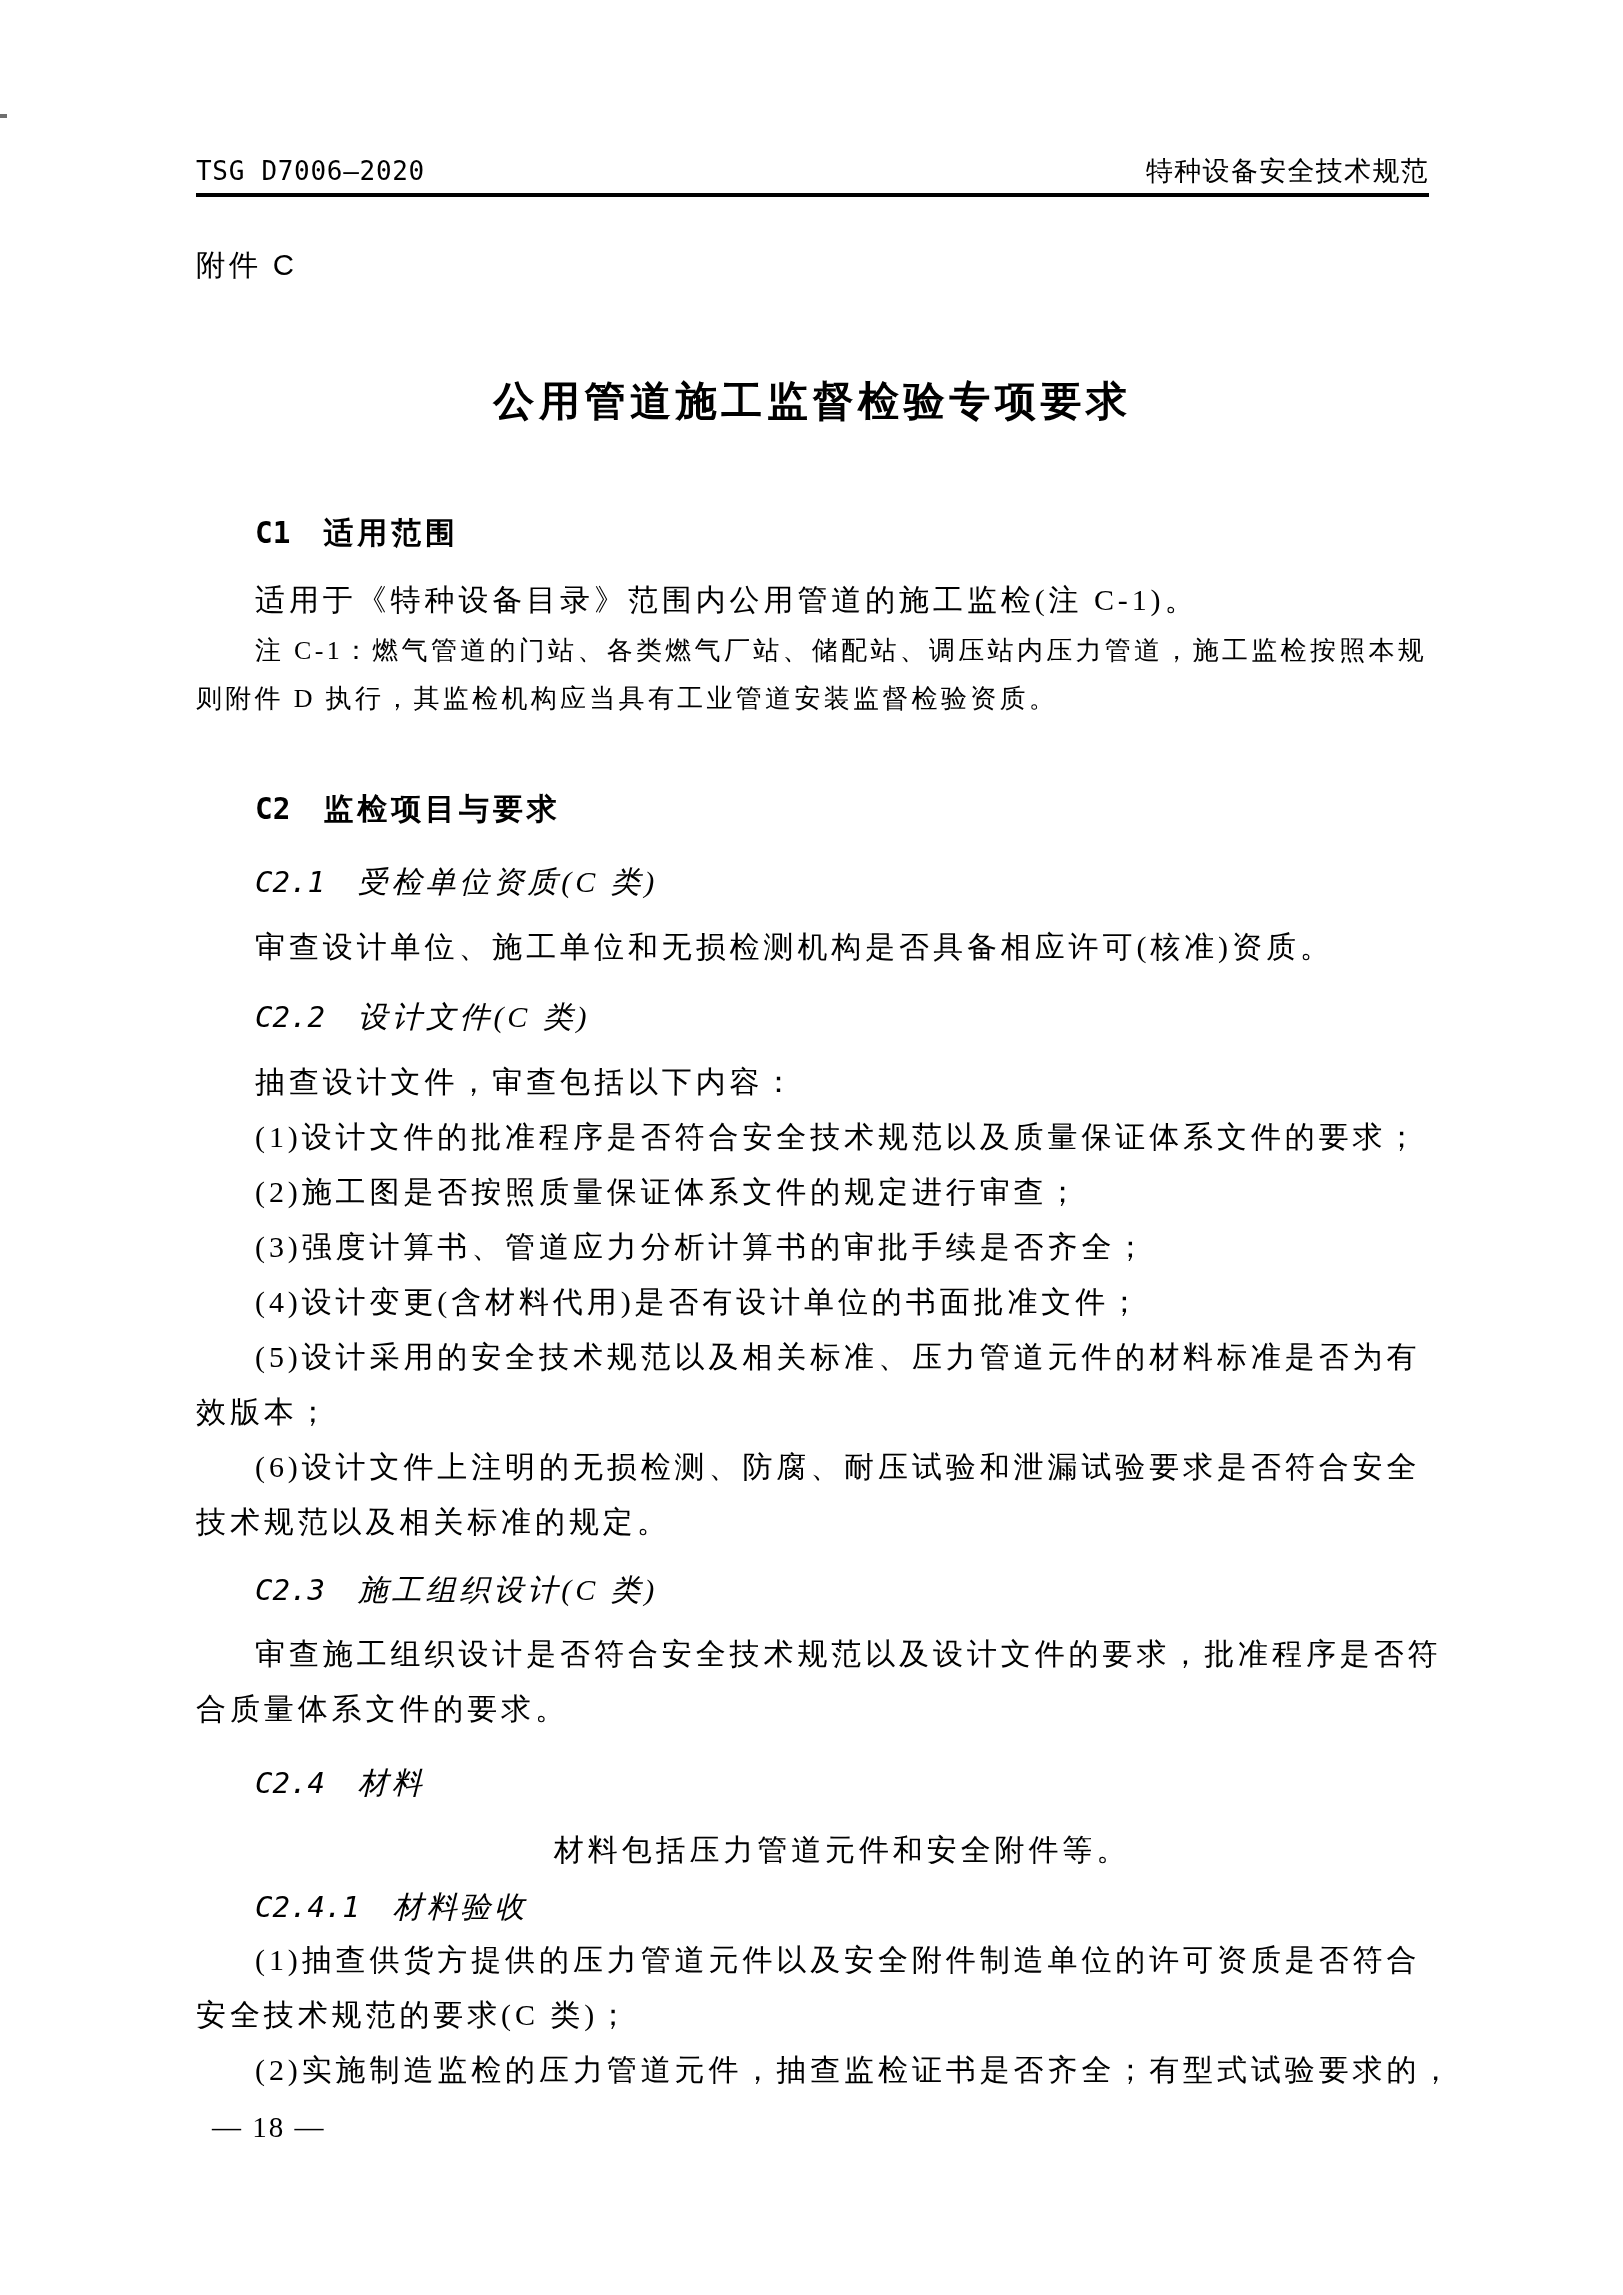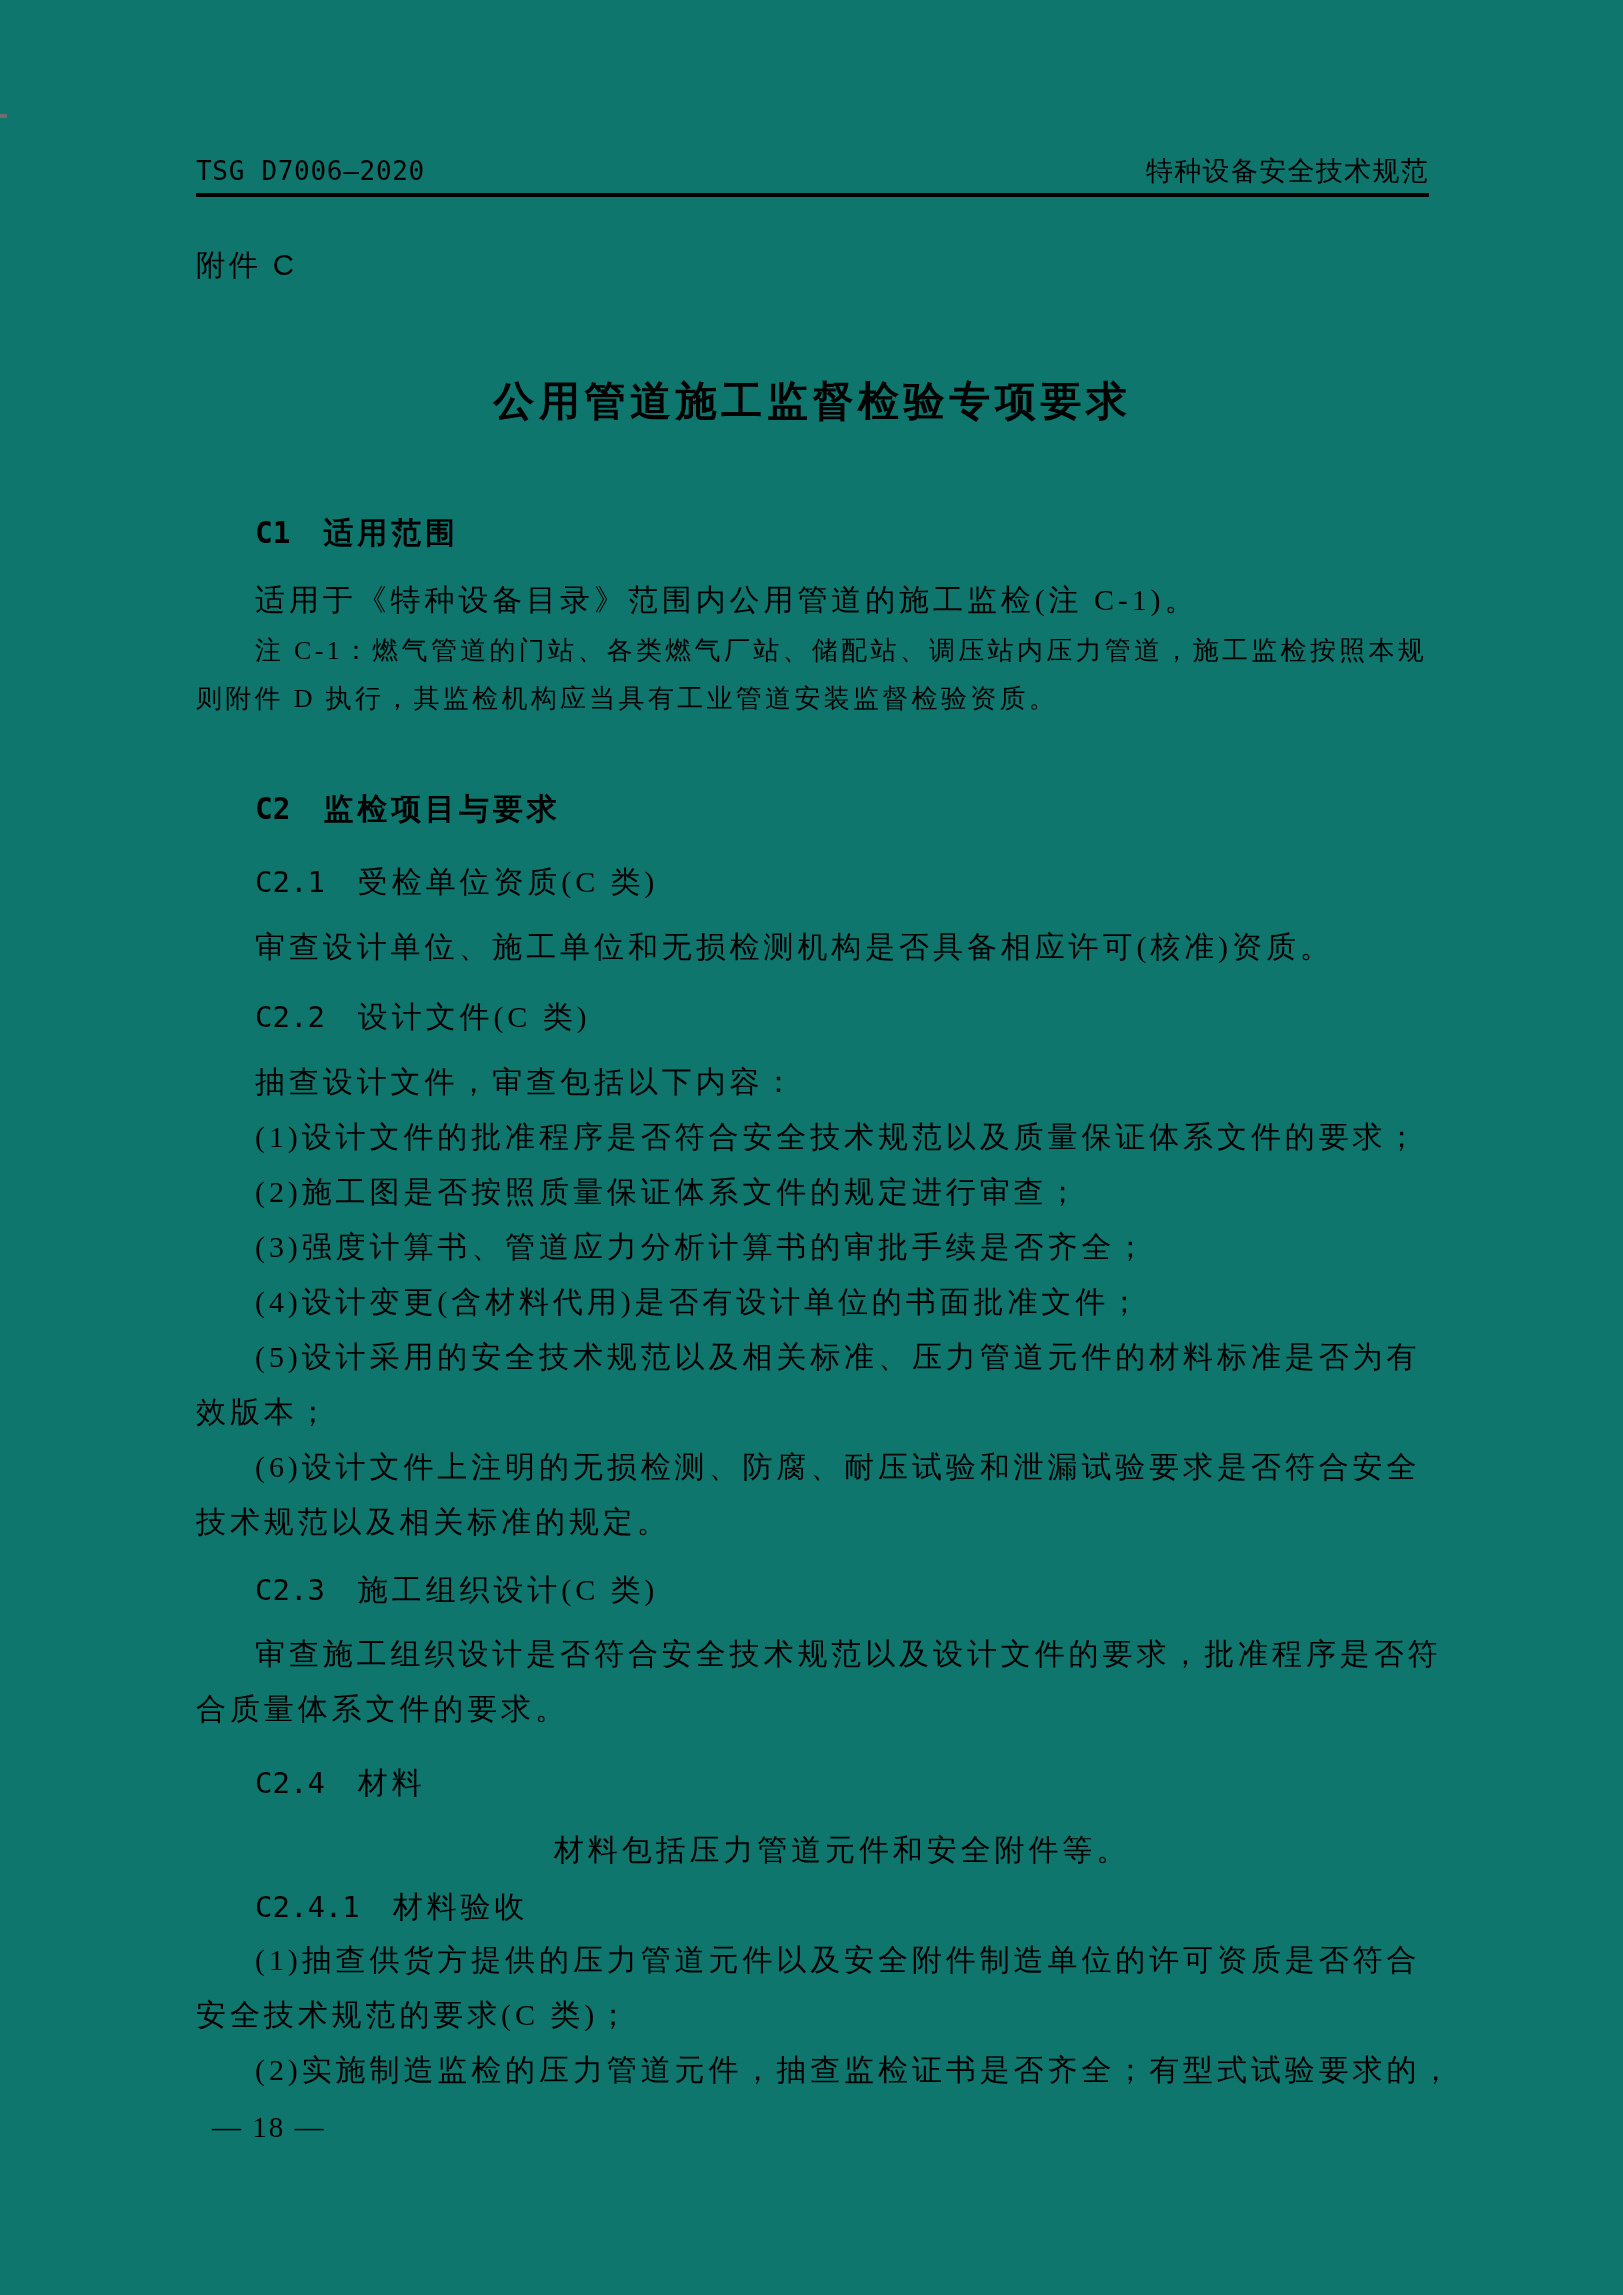--- a/index.html
+++ b/index.html
@@ -2,21 +2,21 @@
 <html style="font-size:10.5px"><head>
 <meta charset="utf-8">
 <title>TSG D7006—2020</title>
 <style>
   html, body { margin: 0; padding: 0; background: #9b9b9b; }
   .page {
     position: relative;
     width: 1623px;
     height: 2295px;
     margin: 0 auto;
-    background: #0f766e;
+    background: #ffffff;
     color: #000000;
     overflow: hidden;
     font-family: "Liberation Serif", "DejaVu Serif", serif;
   }
   .speck {
     position: absolute;
     left: 0; top: 114px;
     width: 6.5px; height: 3.9px;
     background: #6f6f6f;
   }
@@ -77,20 +77,21 @@
     font-size: 29.4px;
     letter-spacing: 0;
     margin-right: 33px;
   }
   
   .h3 {
     font-size: 30px; line-height: 41px;
     letter-spacing: 3.9px;
     padding-left: 59px;
     white-space: nowrap;
+    font-style: italic;
   }
   .h3 .no {
     font-family: "DejaVu Sans Mono", "Liberation Mono", monospace;
     font-size: 29px;
     letter-spacing: 0;
     margin-right: 33px;
   }
   
   .ln {
     font-size: 30px; line-height: 55px;

